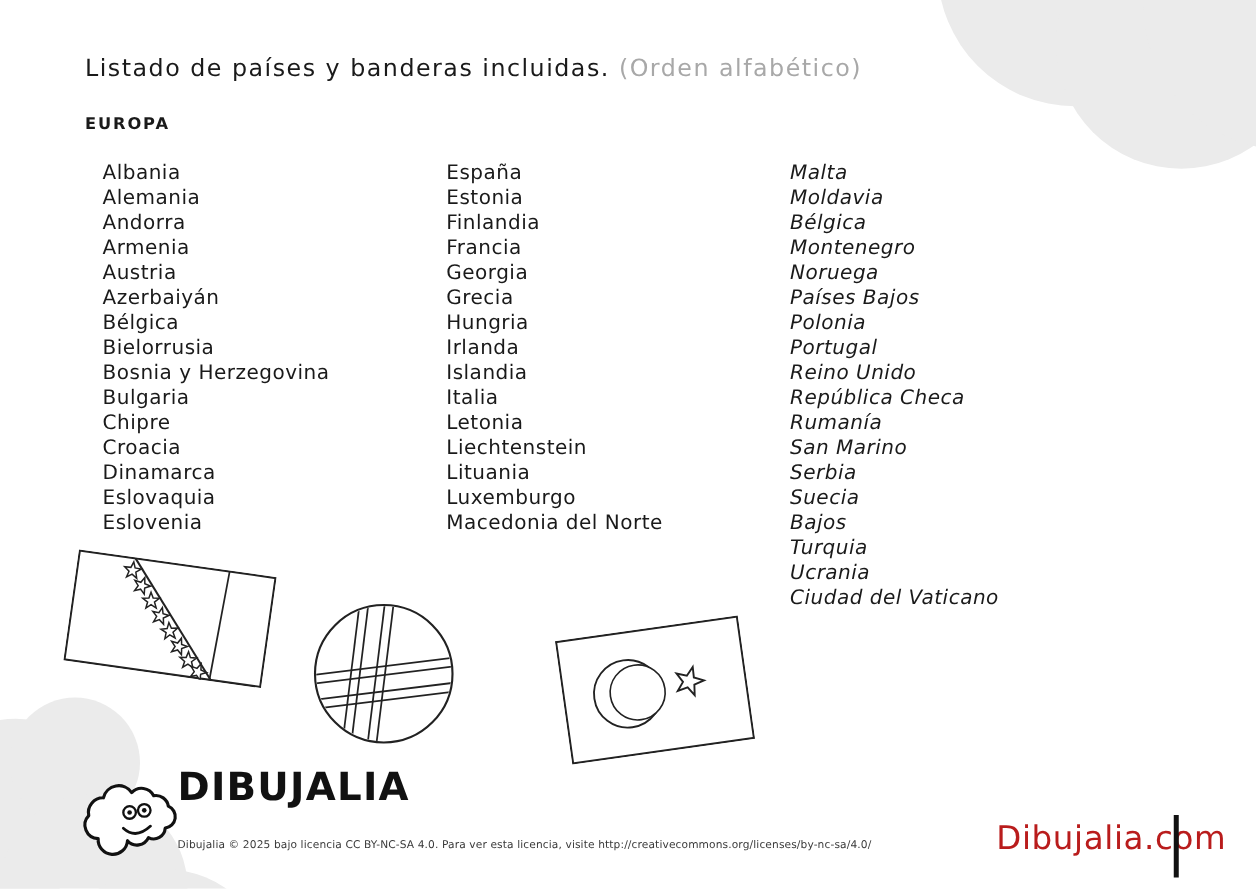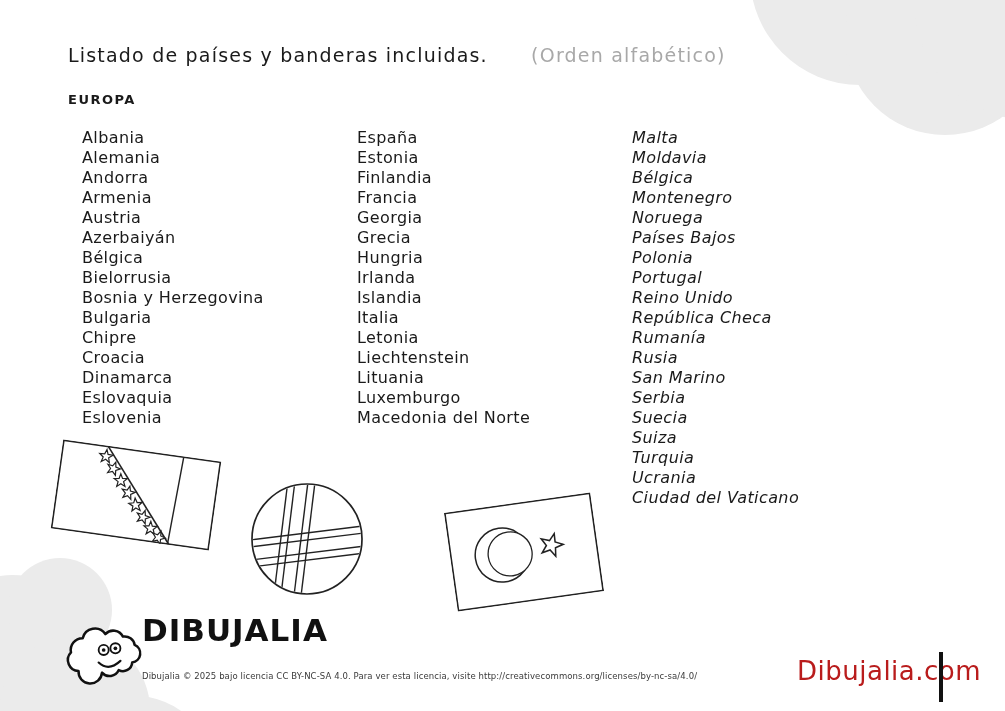--- a/index.html
+++ b/index.html
@@ -1,20 +1,20 @@
 <!DOCTYPE html>
 <html><head>
 <meta charset="utf-8">
 <style>
   html,body{margin:0;padding:0;background:#fff;}
   .page{position:relative;width:1005px;height:711px;background:#ffffff;overflow:hidden;
         font-family:"DejaVu Sans",sans-serif;color:#1a1a1a;}
   .cloud-circle{position:absolute;border-radius:50%;background:#ebebeb;}
   .title{position:absolute;left:68px;top:44px;font-size:19px;letter-spacing:1.2px;white-space:nowrap;}
-  .title .muted{color:#a8a8a8;margin-left:36px;}
+  .title .muted{color:#a8a8a8;}
   .section-heading{position:absolute;left:68px;top:92px;font-size:13px;letter-spacing:1.5px;font-weight:700;}
   .country-col{position:absolute;top:128px;font-size:16px;letter-spacing:.4px;line-height:20px;white-space:nowrap;margin-left:14px;}
   .country{height:20px;}
   .flag{position:absolute;}
   .footer-logo-text{position:absolute;left:142px;top:612px;font-size:31px;font-weight:800;
         letter-spacing:1px;color:#111;}
   .footer-license{position:absolute;left:142px;top:671px;font-size:8.5px;color:#3a3a3a;letter-spacing:.1px;}
   .website{position:absolute;left:797px;top:656px;font-size:26px;letter-spacing:.5px;color:#b91c1c;}
   .website-bar{position:absolute;left:939px;top:652px;width:4px;height:50px;background:#111;}
   svg{display:block;}
@@ -78,25 +78,24 @@
       <div class="country">Moldavia</div>
       <div class="country">Bélgica</div>
       <div class="country">Montenegro</div>
       <div class="country">Noruega</div>
       <div class="country">Países Bajos</div>
       <div class="country">Polonia</div>
       <div class="country">Portugal</div>
       <div class="country">Reino Unido</div>
       <div class="country">República Checa</div>
       <div class="country">Rumanía</div>
-      <div class="country">Rusia</div>
       <div class="country">San Marino</div>
       <div class="country">Serbia</div>
       <div class="country">Suecia</div>
-      <div class="country">Suiza</div>
+      <div class="country">Bajos</div>
       <div class="country">Turquia</div>
       <div class="country">Ucrania</div>
       <div class="country">Ciudad del Vaticano</div>
     </div>
 
   <svg width="0" height="0" style="position:absolute" aria-hidden="true">
     <defs>
       <path id="star5" d="M0,-7 L1.7,-2.35 L6.66,-2.16 L2.76,0.9 L4.11,5.66 L0,2.9 L-4.11,5.66 L-2.76,0.9 L-6.66,-2.16 L-1.7,-2.35 Z"></path>
     </defs>
   </svg>

